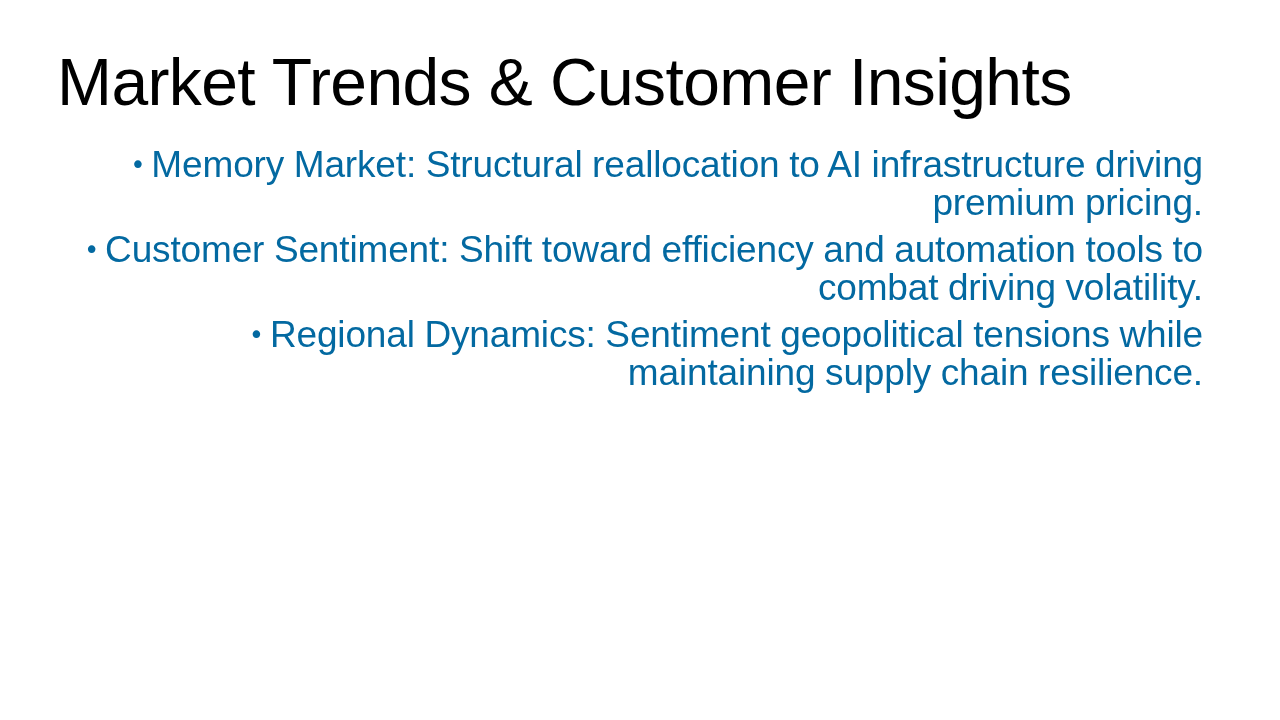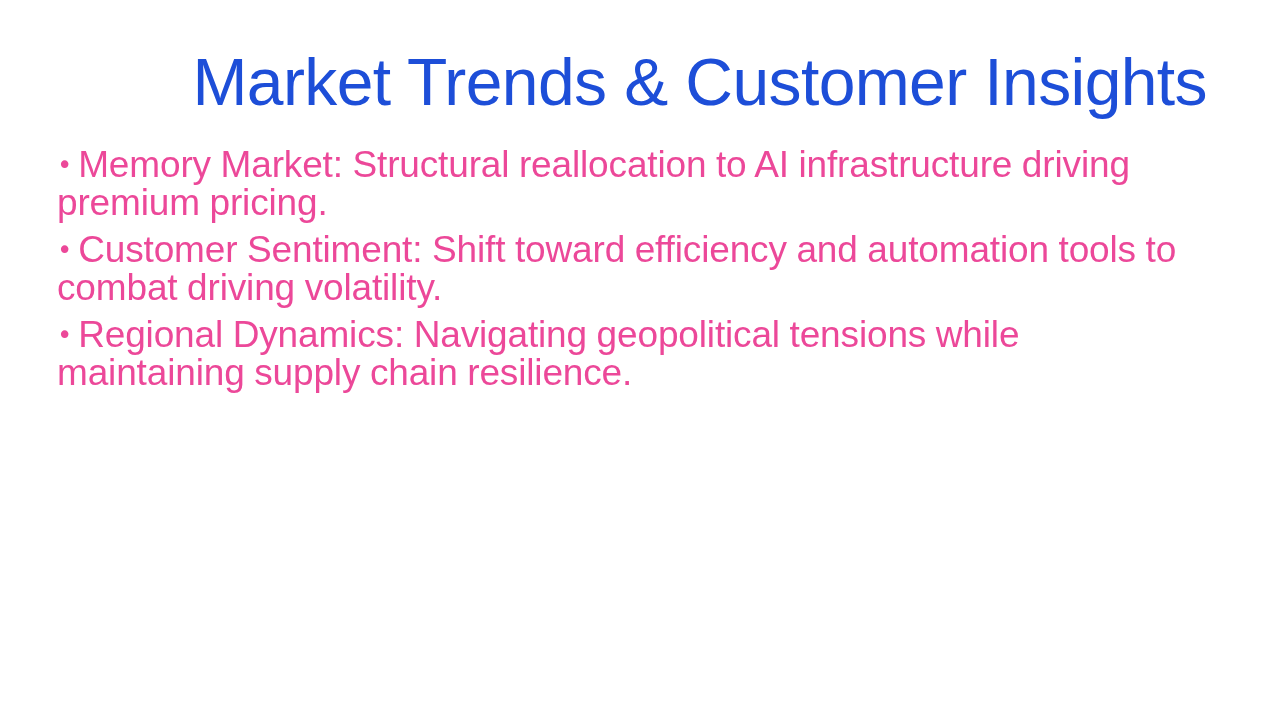--- a/index.html
+++ b/index.html
@@ -29,42 +29,41 @@
     position: absolute;
     left: 57px;
     top: 48px;
     width: 1150px;
     margin: 0;
     font-family: "Liberation Sans", "DejaVu Sans", sans-serif;
     font-size: 66px;
     font-weight: 300;
     line-height: 1.06;
     letter-spacing: -0.6px;
-    color: #1d4ed8;
+    color: #000000;
     white-space: nowrap;
-    text-align: right;
   }
 
   
   .body-block {
     position: absolute;
     left: 57px;
     top: 146px;
     width: 1146px;
   }
 
   .bullet-para {
     margin: 0 0 9px 0;
     font-family: "Liberation Sans", "DejaVu Sans", sans-serif;
     font-size: 37px;
     font-weight: 400;
     line-height: 38px;
     letter-spacing: -0.15px;
-    color: #ec4899;
-    text-align: left;
+    color: #0369a1;
+    text-align: right;
     word-spacing: -0.5px;
   }
 
   .bullet-para:last-child {
     margin-bottom: 0;
   }
 
   .bullet-mark {
     font-family: "DejaVu Sans", "Liberation Sans", sans-serif;
     font-size: 26px;
@@ -79,17 +78,17 @@
 <div class="slide">
 
   <h1 class="slide-title">Market Trends &amp; Customer Insights</h1>
 
   <div class="body-block">
 
     <p class="bullet-para"><span class="bullet-mark">•</span><span>Memory Market: Structural reallocation to AI infrastructure driving premium pricing.</span></p>
 
     <p class="bullet-para"><span class="bullet-mark">•</span><span>Customer Sentiment: Shift toward efficiency and automation tools to combat driving volatility.</span></p>
 
-    <p class="bullet-para"><span class="bullet-mark">•</span><span>Regional Dynamics: Navigating geopolitical tensions while maintaining supply chain resilience.</span></p>
+    <p class="bullet-para"><span class="bullet-mark">•</span><span>Regional Dynamics: Sentiment geopolitical tensions while maintaining supply chain resilience.</span></p>
 
   </div>
 
 </div>
 
 </body></html>

